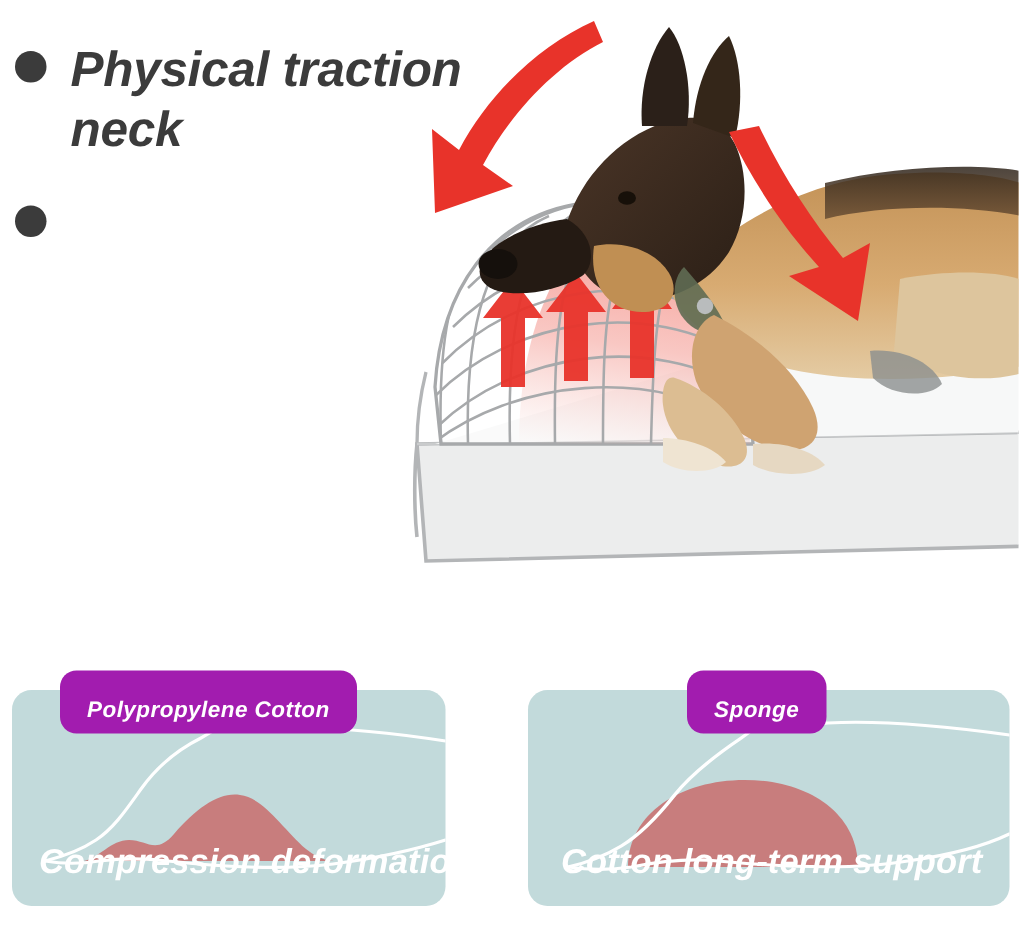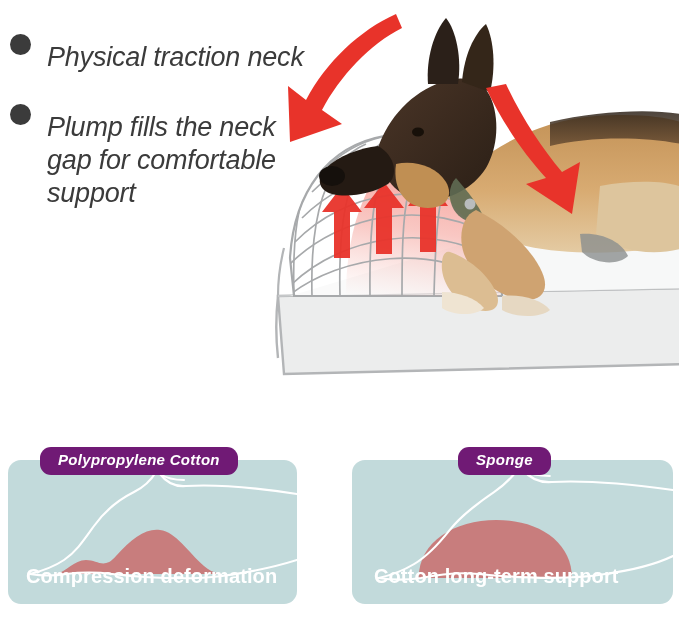--- a/index.html
+++ b/index.html
@@ -12,74 +12,72 @@
   .stage{position:absolute;inset:0;}
 
   
   .features{position:absolute;left:0;top:26px;width:330px;}
   .feature-row{display:flex;align-items:flex-start;margin-bottom:22px;}
   .bullet{
     width:21px;height:21px;border-radius:50%;
     background:#3b3b3b;flex:0 0 21px;margin:8px 16px 0 10px;
   }
   .feature-text{
-    font-size:27px;line-height:1.22;
-    font-weight:normal;font-style:italic;
+    font-size:33px;line-height:1.22;
+    font-weight:bold;font-style:italic;
     color:#3b3b3b;letter-spacing:-0.2px;
     max-width:262px;
-    margin-top:15px;
   }
 
   
   .hero{position:absolute;left:250px;top:-4px;width:440px;height:400px;}
   .hero svg{display:block;}
 
   
   .panels{position:absolute;left:0;top:452px;width:679px;height:160px;}
   .panel{
     position:absolute;top:8px;height:144px;
     background:#c2dadb;border-radius:13px;
   }
   .panel.left{left:8px;width:289px;}
   .panel.right{left:352px;width:321px;}
   .panel-svg{position:absolute;left:0;top:0;width:100%;height:100%;
     border-radius:13px;overflow:hidden;}
   .badge{
     position:absolute;top:-13px;
-    background:#701a75;color:#ffffff;
+    background:#a21caf;color:#ffffff;
     font-weight:bold;font-style:italic;
     font-size:15px;letter-spacing:0.3px;
-    padding:4px 18px 7px;border-radius:11px;
+    padding:18px 18px 7px;border-radius:11px;
     white-space:nowrap;z-index:3;
   }
   .badge.b-left{left:32px;}
   .badge.b-right{left:106px;}
   .panel-caption{
     position:absolute;left:18px;bottom:16px;
-    color:#ffffff;font-weight:bold;
-    font-size:20px;letter-spacing:0.1px;z-index:3;
+    color:#ffffff;font-weight:bold;font-style:italic;
+    font-size:23px;letter-spacing:0.1px;z-index:3;
     white-space:nowrap;
   }
   .panel.right .panel-caption{left:22px;}
 </style>
 </head>
 <body>
 
 <div class="stage">
 
   <div class="features">
 
     <div class="feature-row">
       <div class="bullet"></div>
       <div class="feature-text">Physical traction neck</div>
     </div>
 
     <div class="feature-row">
       <div class="bullet"></div>
-      <div class="feature-text">Plump fills the neck gap for comfortable support</div>
     </div>
 
   </div>
 
   <div class="hero">
     <svg width="440" height="400" viewBox="0 0 440 400" xmlns="http://www.w3.org/2000/svg">
       <defs>
         <linearGradient id="glow" x1="0" y1="1" x2="0.15" y2="0">
           <stop offset="0%" stop-color="#f2b4ad" stop-opacity="0"></stop>
           <stop offset="45%" stop-color="#f49a92" stop-opacity="0.55"></stop>

